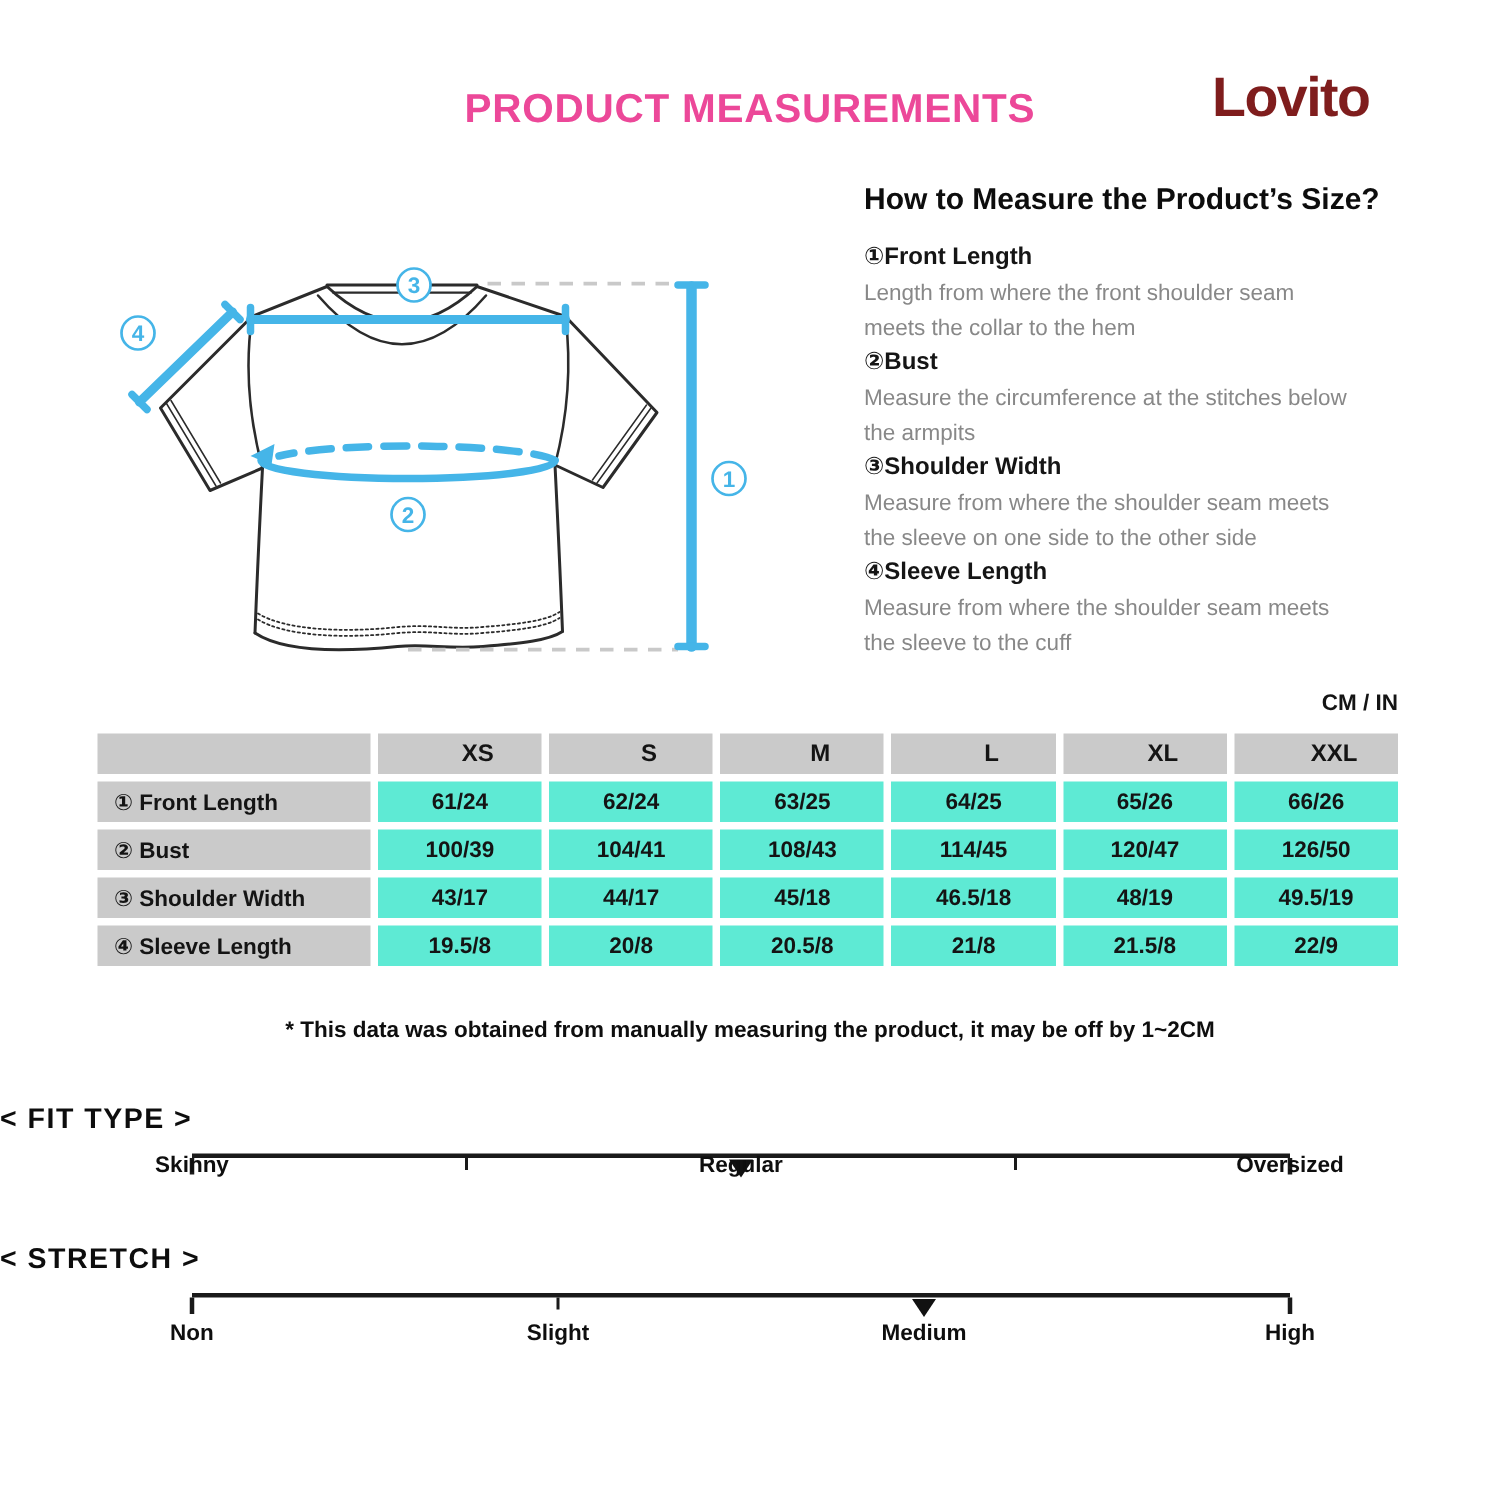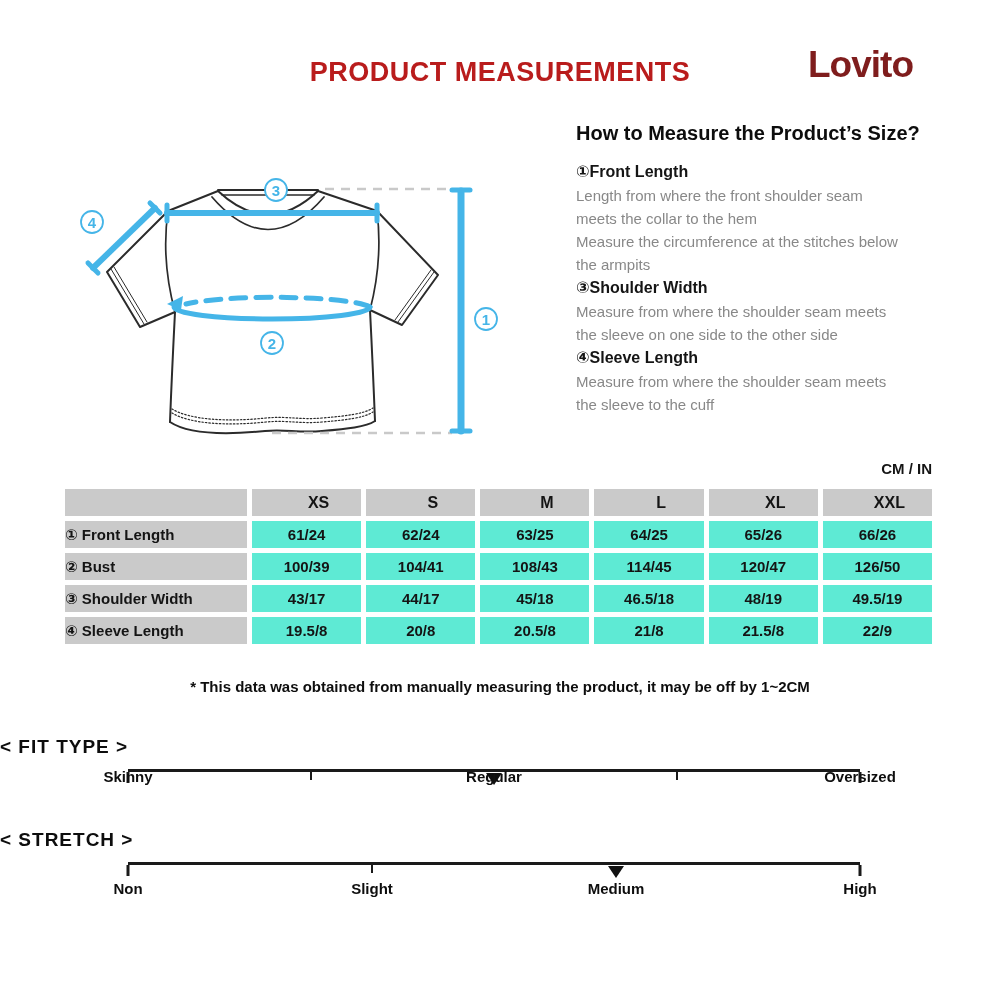--- a/index.html
+++ b/index.html
@@ -2,21 +2,21 @@
 <html><head>
 <meta charset="utf-8">
 <style>
   * { margin:0; padding:0; box-sizing:border-box; }
   html,body { background:#ffffff; }
   body { font-family:"Liberation Sans","DejaVu Sans",sans-serif; color:#111; }
   #page { position:relative; width:1000px; height:1000px; background:#fff; overflow:hidden; }
 
   
   .page-title { position:absolute; top:57px; left:0; width:100%; text-align:center;
-    font-size:27px; font-weight:700; letter-spacing:.5px; color:#b91c1c; }
+    font-size:27px; font-weight:700; letter-spacing:.5px; color:#ec4899; }
   .brand { position:absolute; top:44px; left:808px; font-size:37px; font-weight:700;
     letter-spacing:-1px; color:#7f1d1d; }
 
   
   #diagram { position:absolute; left:60px; top:150px; }
 
   
   .guide { position:absolute; left:530px; top:122px; width:420px;margin-left:46px; }
   .guide h2 { font-size:20px; font-weight:700; color:#0d0d0d; margin-bottom:15px; }
   .guide-term { font-size:16px; font-weight:700; color:#151515; line-height:24px; }
@@ -27,21 +27,21 @@
     font-size:15px; font-weight:700; color:#141414; }
 
   
   .size-table { position:absolute; left:65px; top:489px; width:867px;
     display:grid; grid-template-columns:182px repeat(6,1fr);
     grid-auto-rows:27px; gap:5px; }
   .size-table .cell { display:flex; align-items:center; justify-content:center;
     font-size:15px; font-weight:700; color:#141414; background:#5eead4; }
   .size-table .head { background:#cacaca; font-size:16px;padding-left:24px; }
   .size-table .rowlabel { background:#cacaca; justify-content:flex-start;
-    font-size:15px; }
+    padding-left:11px; font-size:15px; }
 
   
   .footnote { position:absolute; top:678px; left:0; width:100%; text-align:center;
     font-size:15px; font-weight:700; color:#0e0e0e; }
 
   
   .scale-title { position:absolute; left:0; width:100%; 
     font-size:19px; font-weight:700; letter-spacing:1px; color:#0d0d0d; }
   .scale-line { position:absolute; left:128px; width:732px; height:14px;
     border-top:3px solid #1a1a1a; }
@@ -141,20 +141,21 @@
   </svg>
 
   <div class="guide">
     <h2>How to Measure the Product’s Size?</h2>
     <div>
       <div class="guide-term">①Front Length</div>
       <div class="guide-desc">Length from where the front shoulder seam
 meets the collar to the hem</div>
     </div>
     <div>
+      <div class="guide-term">②Bust</div>
       <div class="guide-desc">Measure the circumference at the stitches below
 the armpits</div>
     </div>
     <div>
       <div class="guide-term">③Shoulder Width</div>
       <div class="guide-desc">Measure from where the shoulder seam meets
 the sleeve on one side to the other side</div>
     </div>
     <div>
       <div class="guide-term">④Sleeve Length</div>

